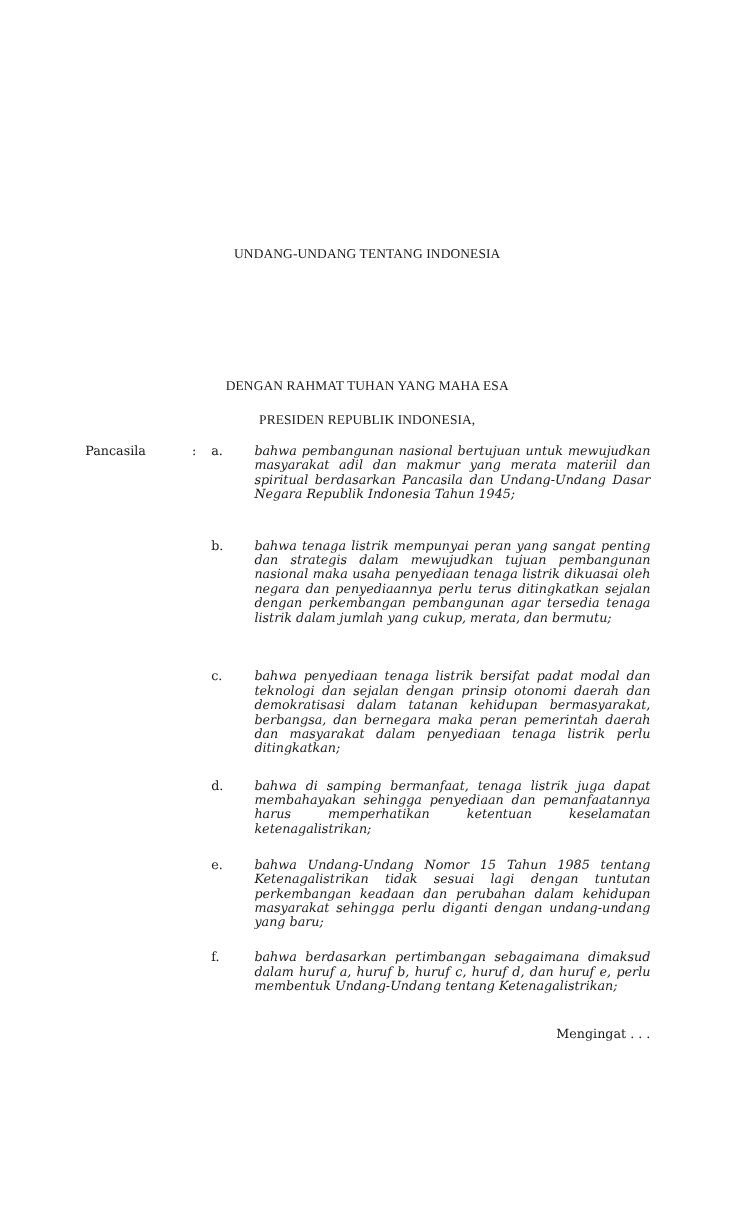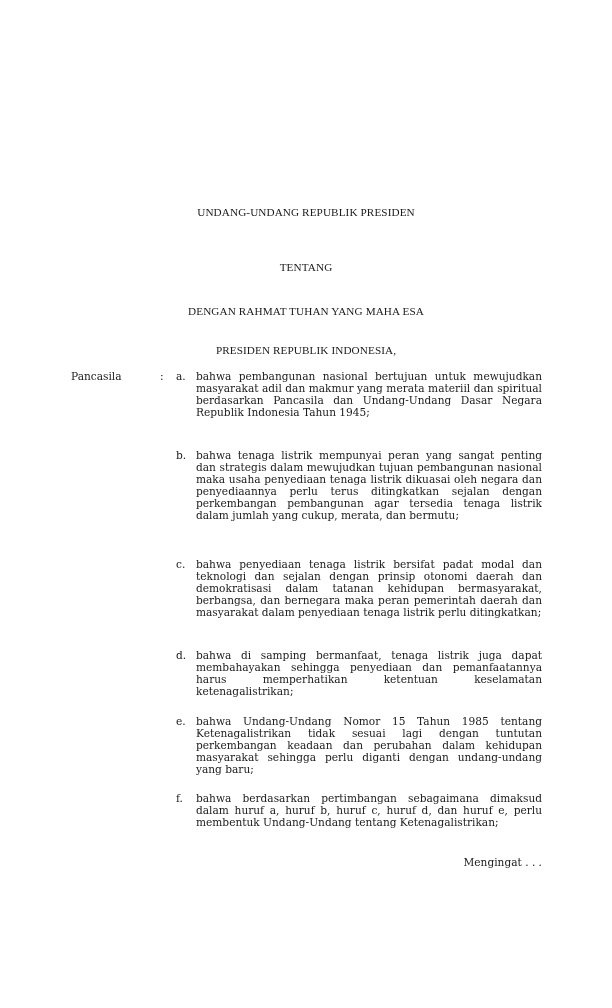--- a/index.html
+++ b/index.html
@@ -17,33 +17,32 @@
   .label {
     position: absolute; left: 71px; top: 370px;
     font-size: 10.6px; line-height: 12px;
   }
   .colon {
     position: absolute; left: 160px; top: 370px;
     font-size: 10.6px; line-height: 12px;
   }
   .item { position: absolute; left: 176px; width: 366px; font-size: 10.6px; line-height: 12px; }
   .item .letter { position: absolute; left: 0; top: 0; width: 18px; }
-  .item .text { margin-left: 20px; text-align: justify; text-align-last: left; }
+  .item .text { margin-left: 36px; text-align: justify; text-align-last: left; font-style: italic; }
   .footer-next {
     position: absolute; right: 70px; top: 856px;
     font-size: 10.6px; line-height: 12px;
   }
 </style>
 </head>
 <body>
 
 <div class="page">
-  <div class="hdr" style="top:205px">UNDANG-UNDANG REPUBLIK PRESIDEN</div>
-  <div class="hdr" style="top:260px">TENTANG</div>
-  <div class="hdr" style="top:304px">DENGAN RAHMAT TUHAN YANG MAHA ESA</div>
+  <div class="hdr" style="top:205px">UNDANG-UNDANG TENTANG INDONESIA</div>
+  <div class="hdr" style="top:315px">DENGAN RAHMAT TUHAN YANG MAHA ESA</div>
   <div class="hdr" style="top:343px">PRESIDEN REPUBLIK INDONESIA,</div>
 
   <div class="label">Pancasila</div>
   <div class="colon">:</div>
 
   <div class="item" style="top:370px">
     <span class="letter">a.</span>
     <div class="text">bahwa pembangunan nasional bertujuan untuk mewujudkan masyarakat adil dan makmur yang merata materiil dan spiritual berdasarkan Pancasila dan Undang-Undang Dasar Negara Republik Indonesia Tahun 1945;</div>
   </div>
   <div class="item" style="top:449px">

